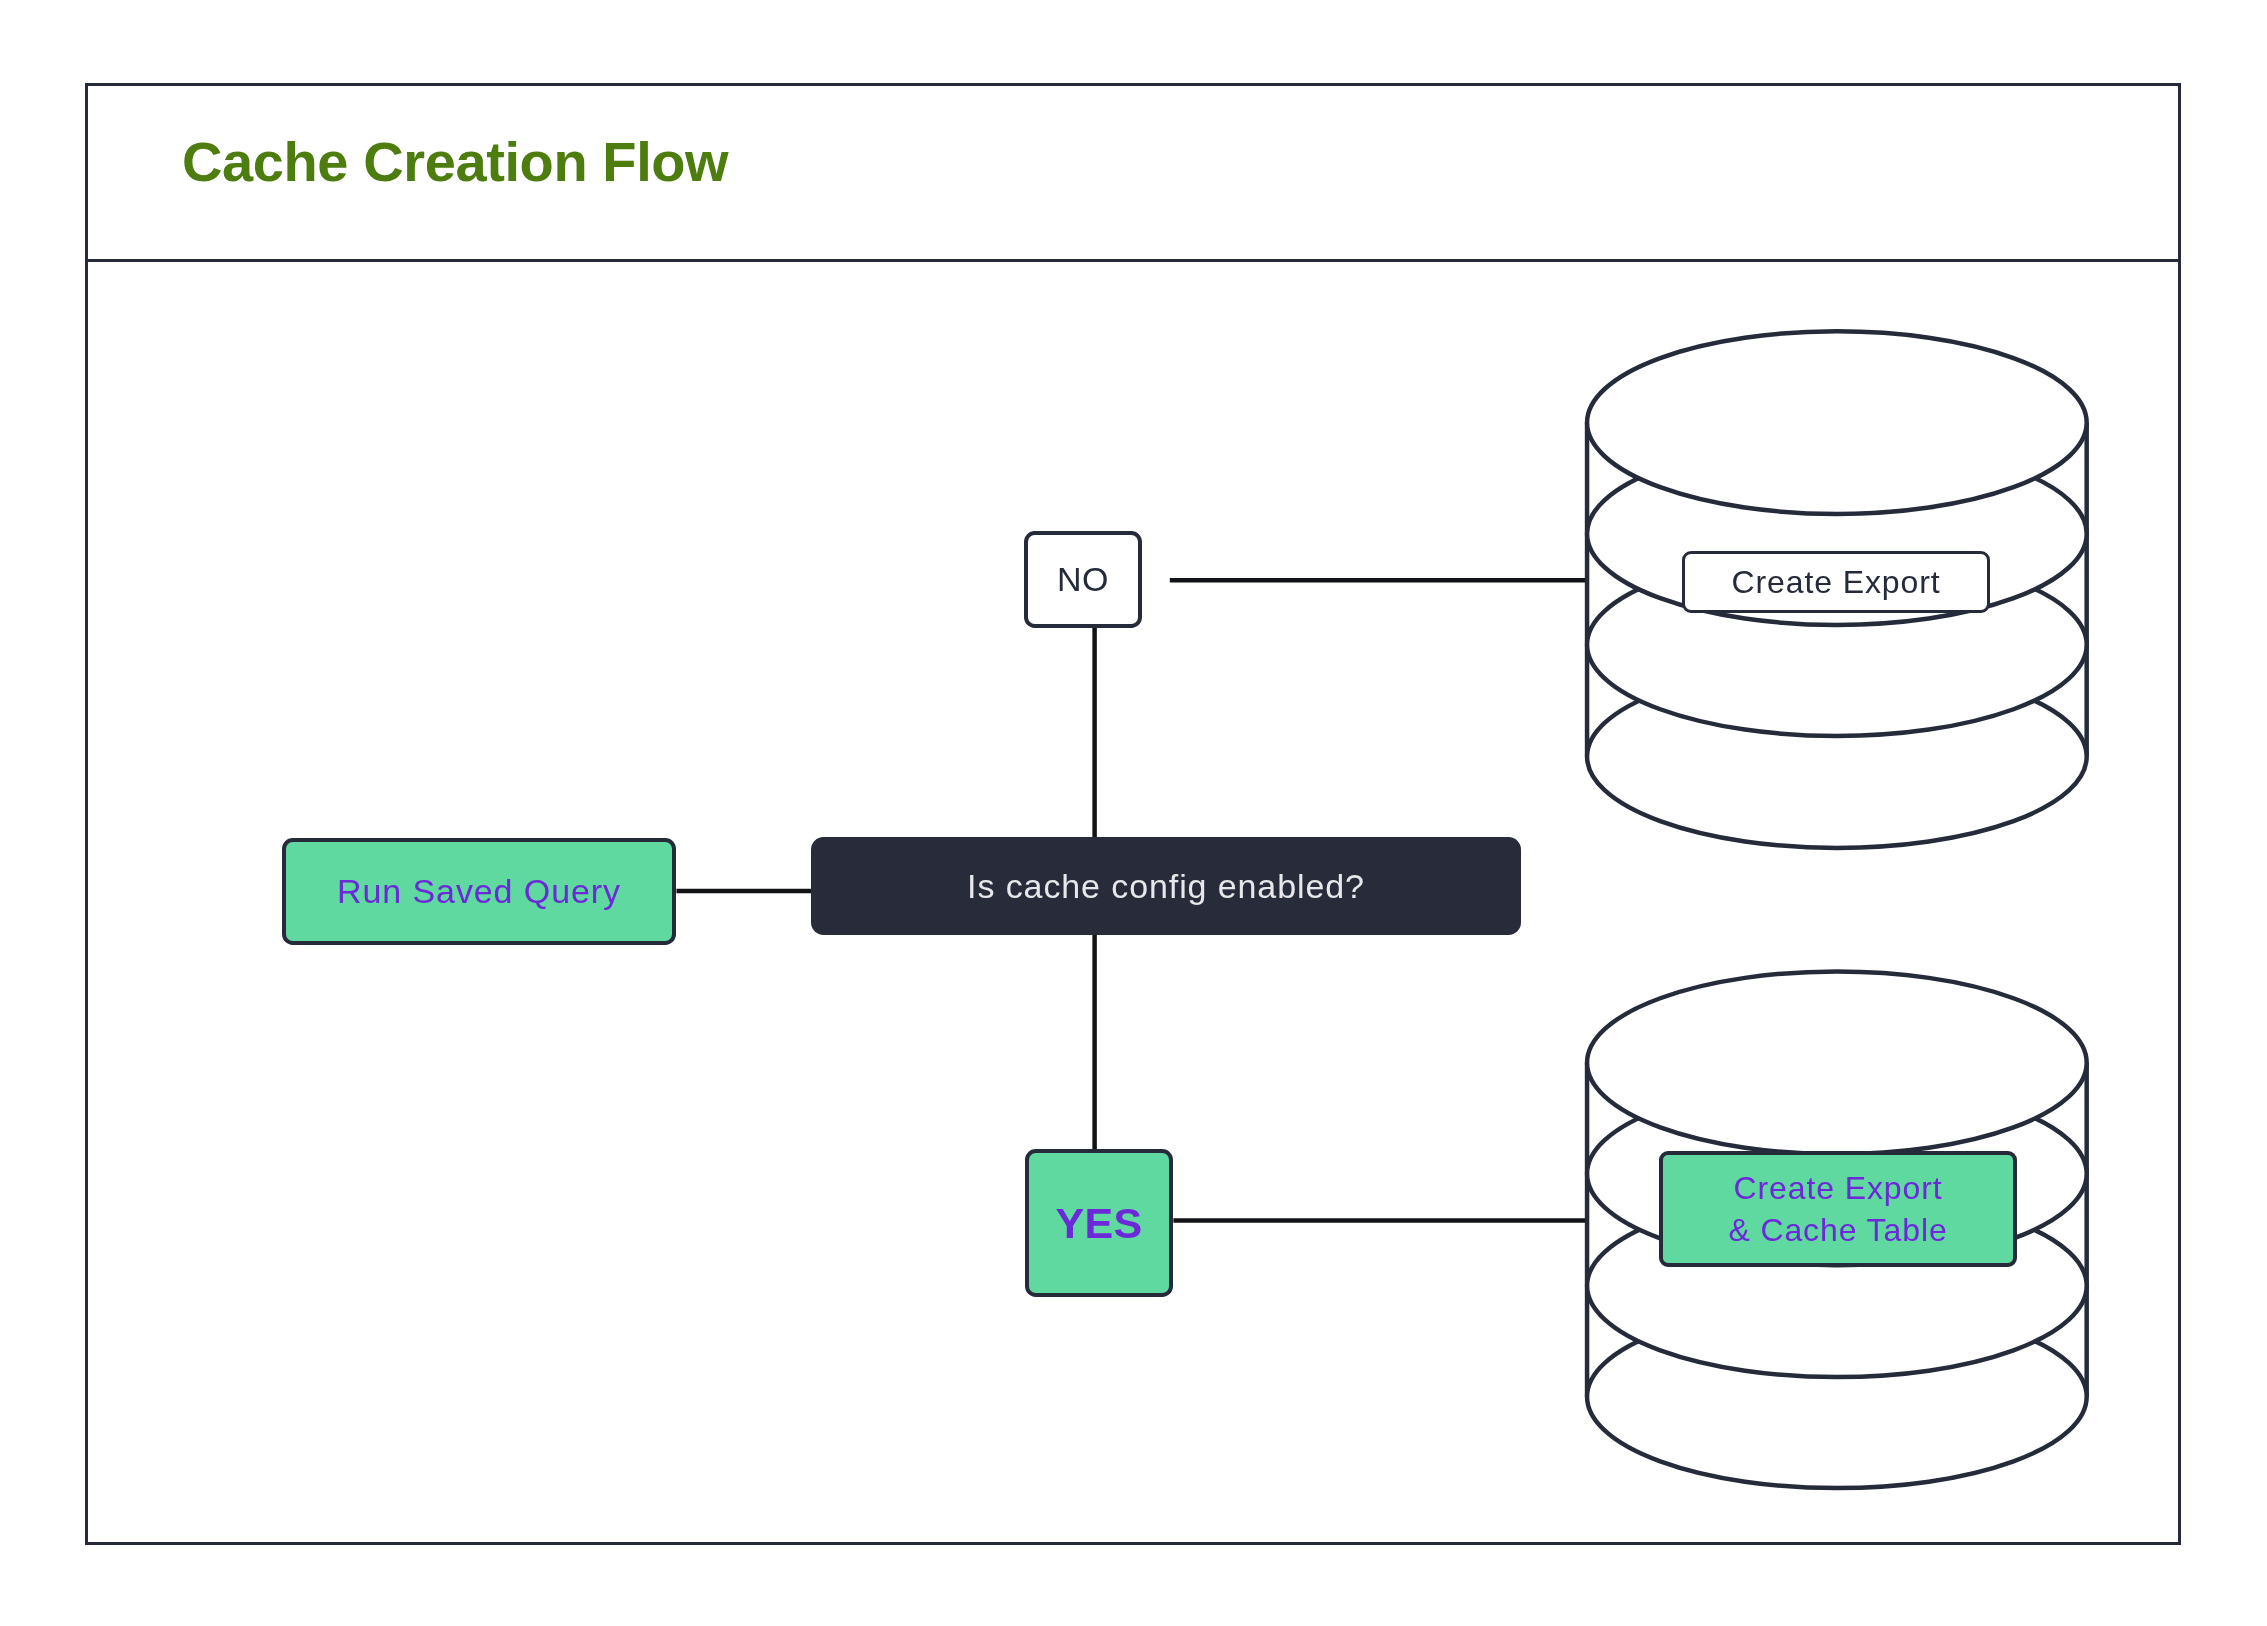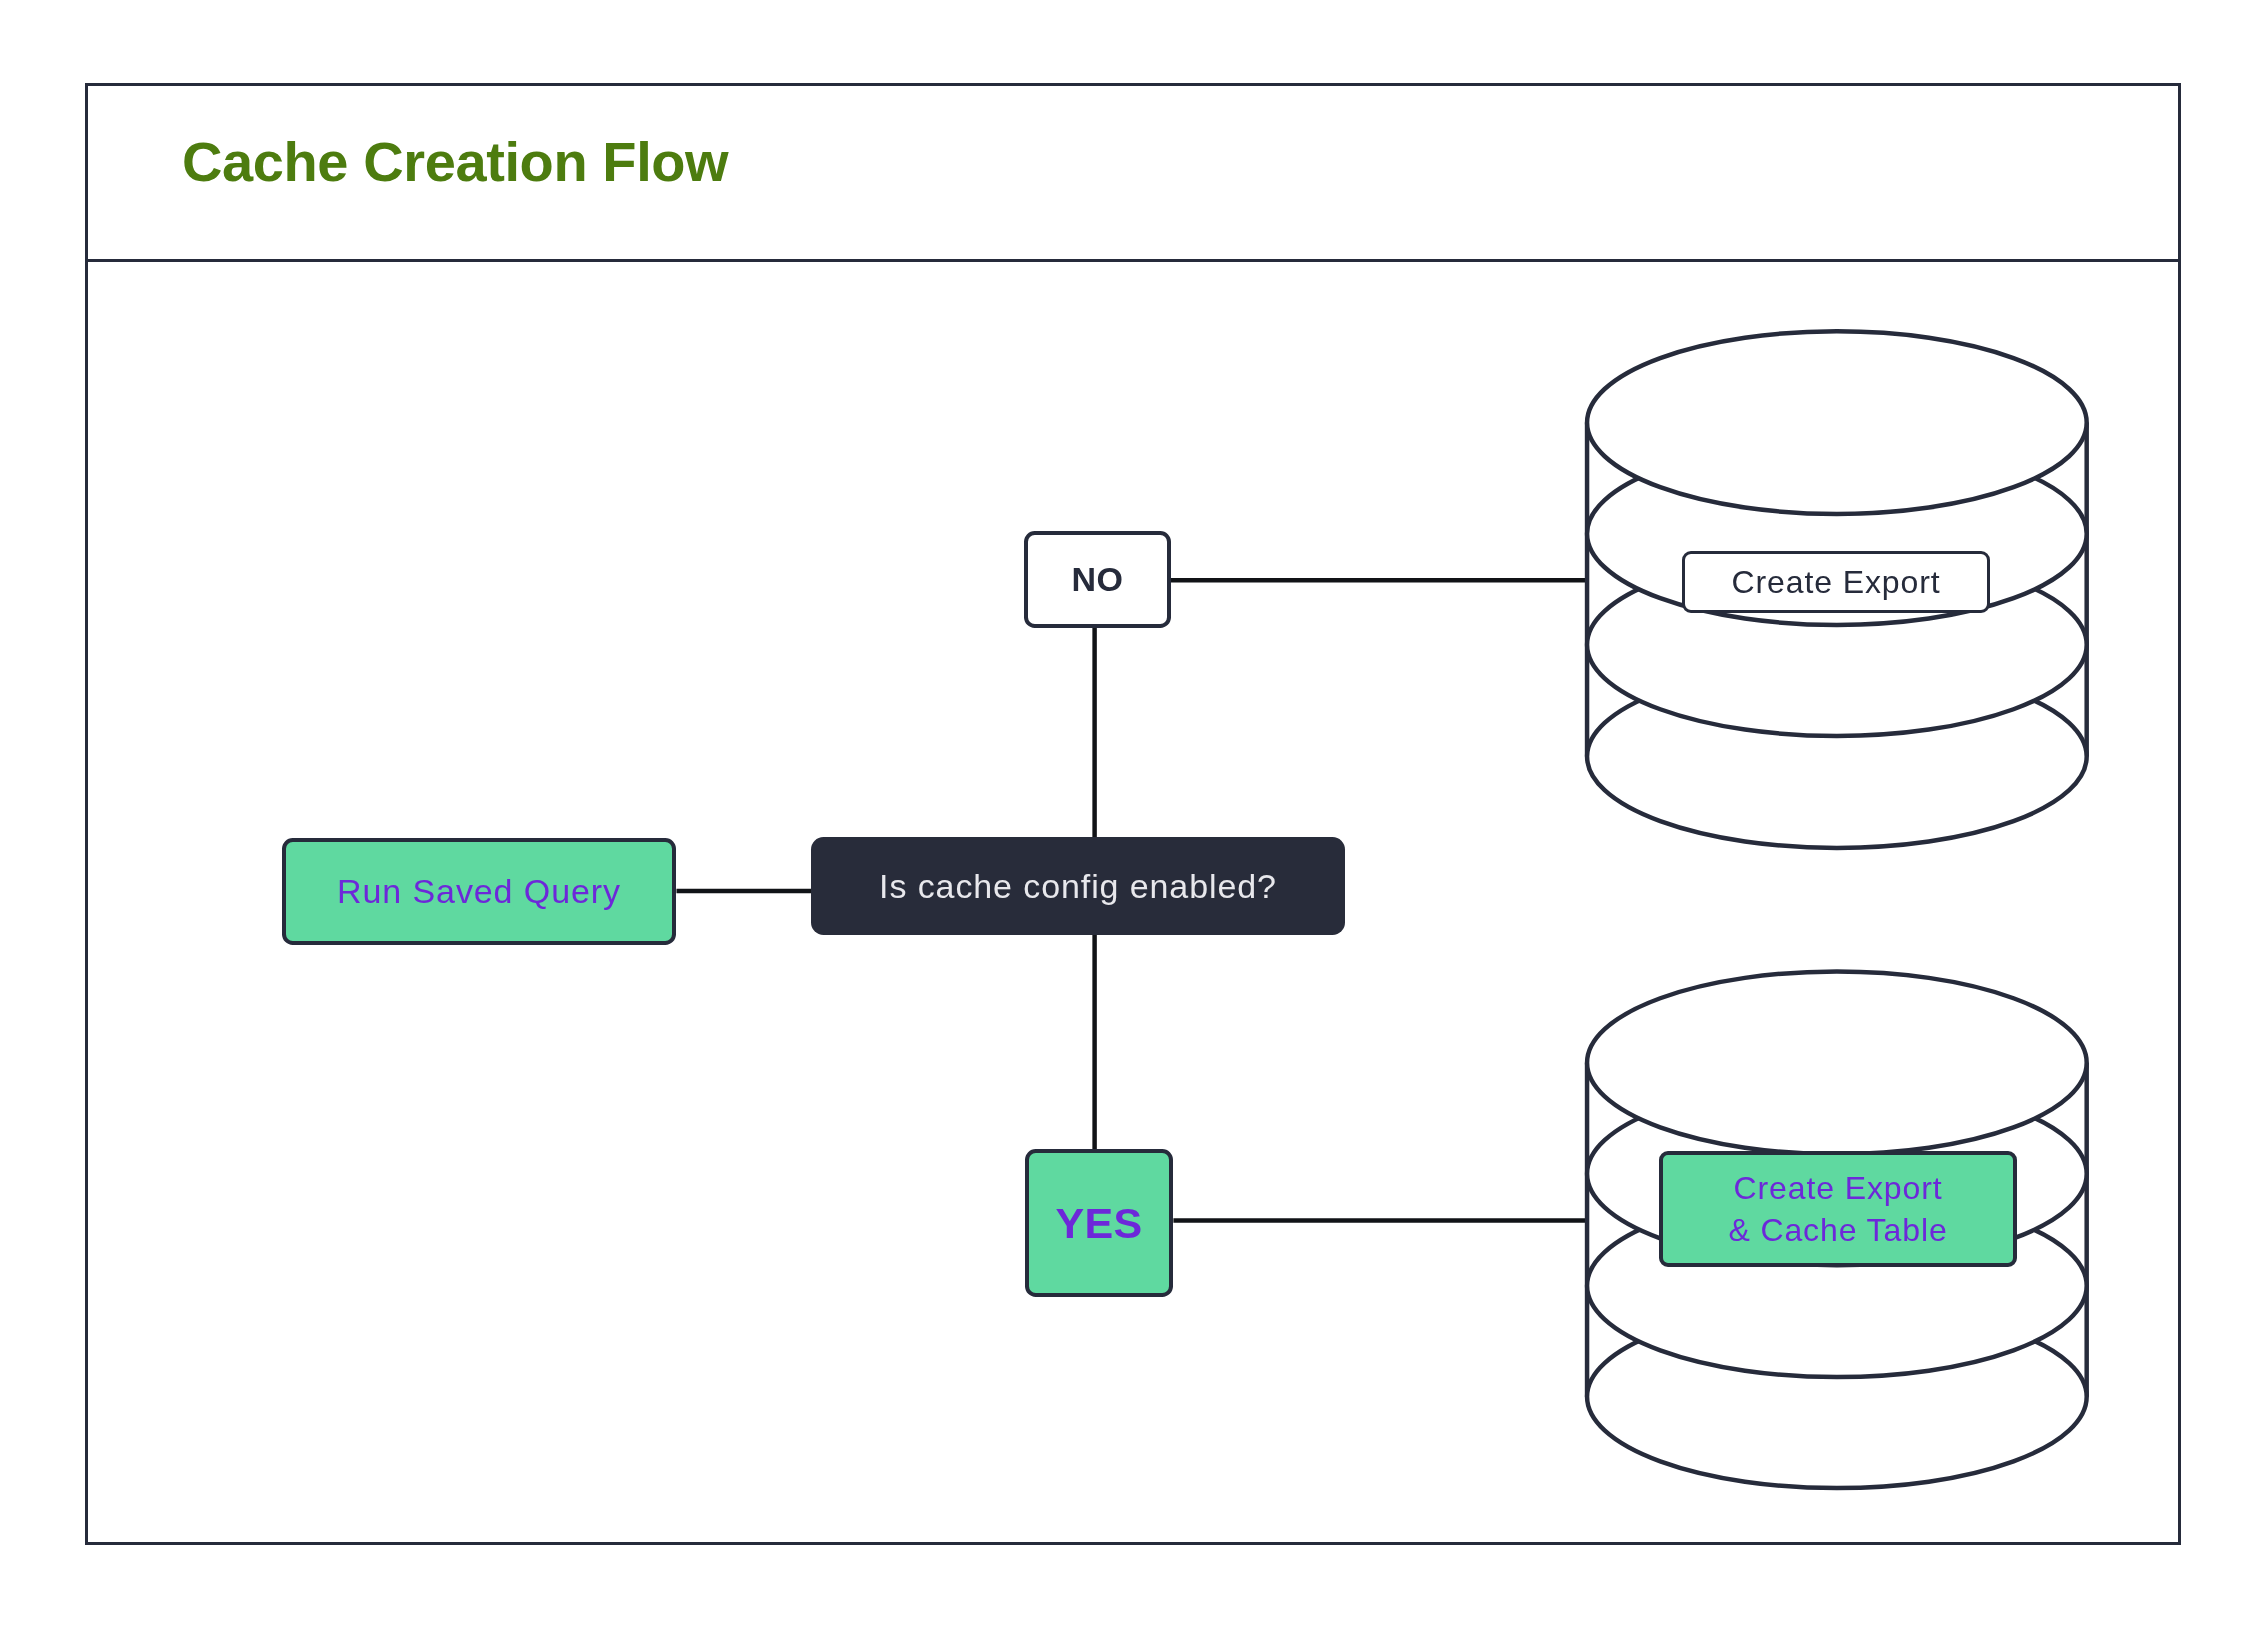--- a/index.html
+++ b/index.html
@@ -95,34 +95,34 @@
     top: 838px;
     width: 394px;
     height: 107px;
     font-size: 34px;
     letter-spacing: 0.9px;
   }
 
   #node-decision {
     left: 811px;
     top: 837px;
-    width: 534px;
+    width: 710px;
     height: 98px;
     font-size: 34px;
     letter-spacing: 0.9px;
   }
 
   #node-no {
     left: 1024px;
     top: 531px;
-    width: 147px;
+    width: 118px;
     height: 97px;
     font-family: "Liberation Sans", sans-serif;
     font-size: 34px;
-    font-weight: bold;
+    font-weight: normal;
     letter-spacing: 0.4px;
   }
 
   #node-yes {
     left: 1025px;
     top: 1149px;
     width: 148px;
     height: 148px;
     font-family: "Liberation Sans", sans-serif;
     font-size: 43px;

